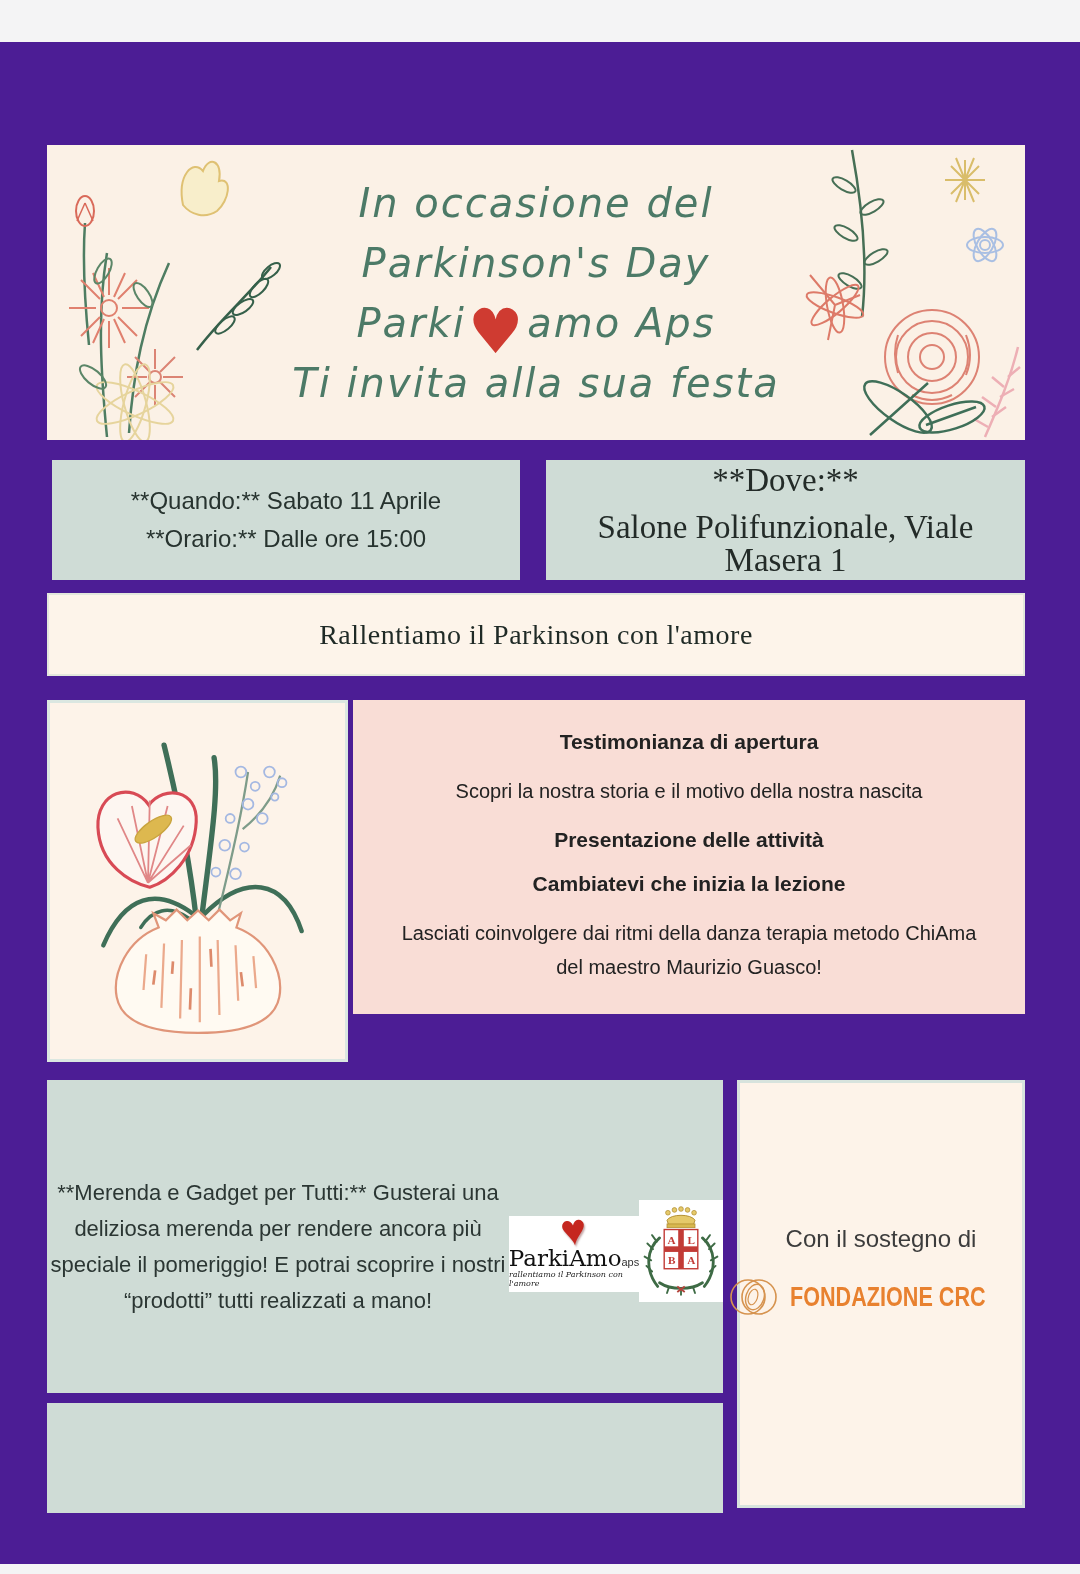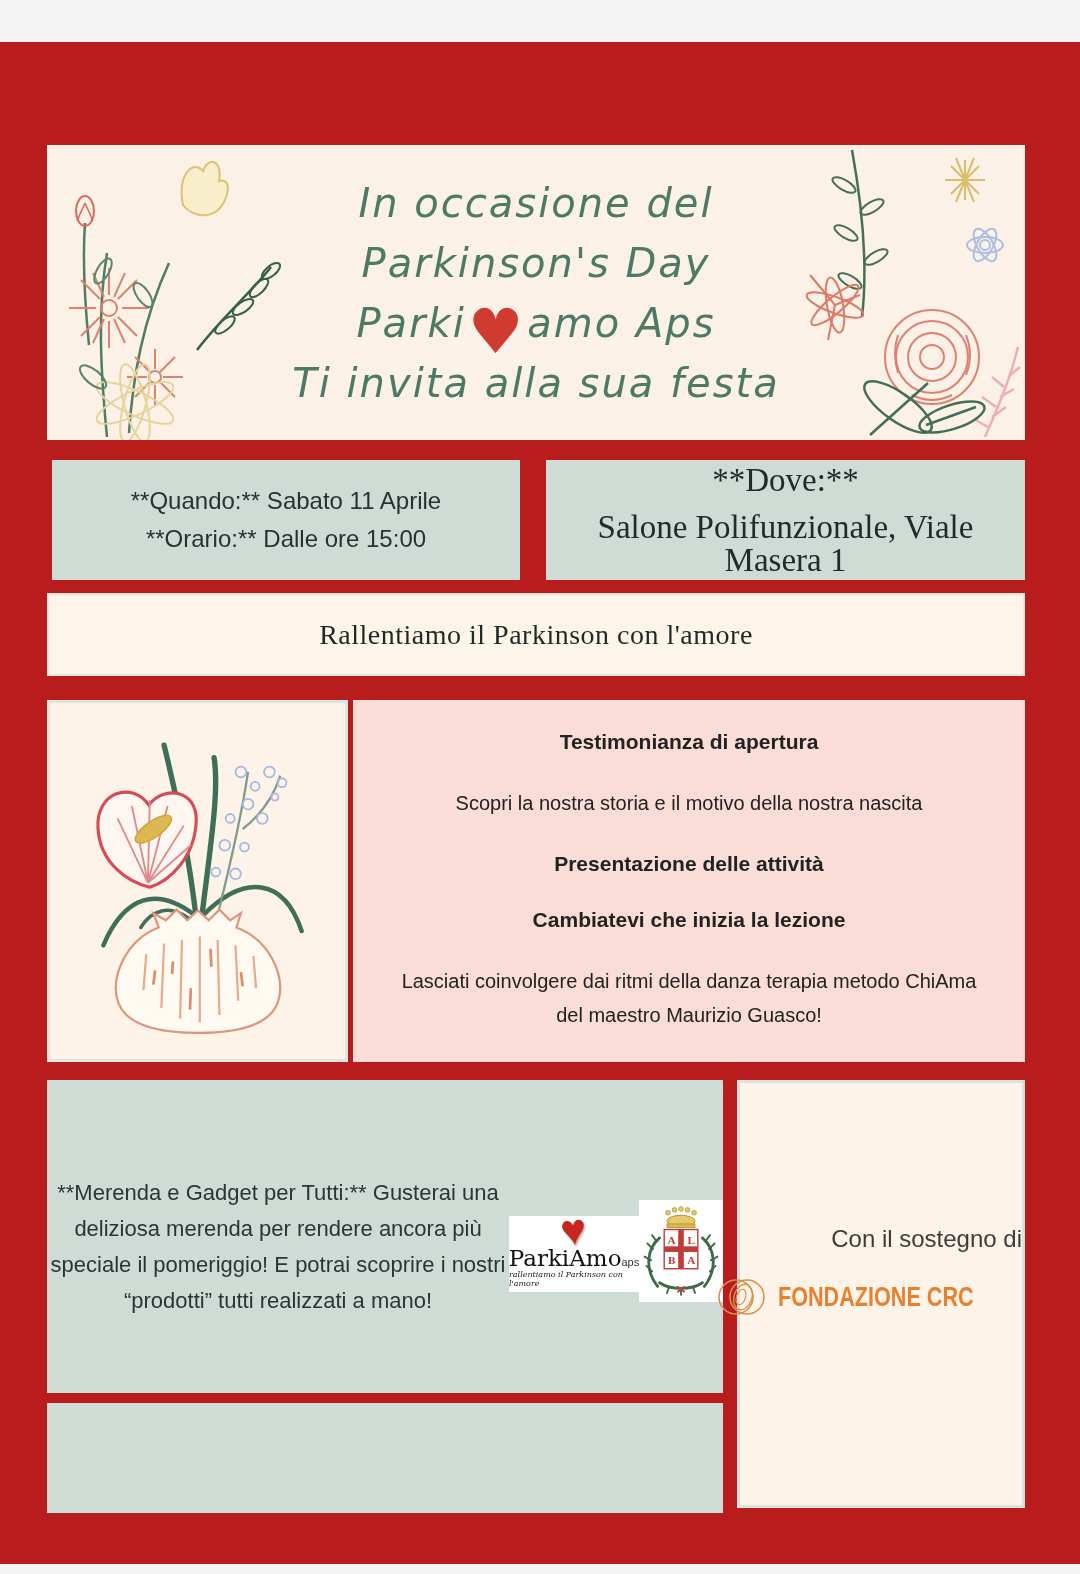--- a/index.html
+++ b/index.html
@@ -1,18 +1,18 @@
 <!DOCTYPE html>
 <html><head>
 <meta charset="utf-8">
 <style>
   * { margin:0; padding:0; box-sizing:border-box; }
   html,body { width:1080px; height:1574px; background:#ffffff; overflow:hidden;
               font-family:"Liberation Sans","DejaVu Sans",sans-serif; }
-  .page { position:relative; width:1080px; height:1574px; background:#b91c1c; }
+  .page { position:relative; width:1080px; height:1574px; background:#4c1d95; }
 
   .strip-top    { position:absolute; left:0; top:0;    width:1080px; height:42px; background:#f4f4f5; }
   .strip-bottom { position:absolute; left:0; top:1564px; width:1080px; height:10px; background:#f4f4f5; }
 
   
   .header { position:absolute; left:47px; top:145px; width:978px; height:295px;
             background:#fbf1e6; overflow:hidden; }
   .header-text { position:absolute; left:0; top:28px; width:100%; text-align:center;
                  font-family:"DejaVu Sans",sans-serif; font-style:italic;
                  color:#4c7a67; font-size:40px; line-height:60px; letter-spacing:2px; }
@@ -37,21 +37,21 @@
   .banner { position:absolute; left:47px; top:593px; width:978px; height:83px;
             background:#fdf4ea; border:2px solid #e3e7dc;
             display:flex; align-items:center; justify-content:center;
             font-family:"Liberation Serif","DejaVu Serif",serif;
             font-size:28px; color:#1f2a26; letter-spacing:0.5px; }
 
   
   .vase-box { position:absolute; left:47px; top:700px; width:301px; height:362px;
               background:#fdf3e9; border:3px solid #dbe7e1;
               display:flex; align-items:center; justify-content:center; }
-  .program-box { position:absolute; left:353px; top:700px; width:672px; height:362px;
+  .program-box { position:absolute; left:353px; top:700px; width:672px; height:314px;
                  background:#f9ddd6; padding:30px 42px;
                  display:flex; flex-direction:column; justify-content:space-between;
                  text-align:center; color:#222; }
   .prog-heading { font-weight:bold; font-size:21px; }
   .prog-body    { font-size:20px; line-height:34px; }
 
   
   .merenda-box { left:47px; top:1080px; width:676px; height:313px;
                  display:flex; align-items:center;
                  padding-top:20px; }
@@ -66,21 +66,21 @@
                     font-size:44px; color:#c5271f; line-height:44px; z-index:2;
                     text-shadow:1px 2px 2px rgba(90,0,0,.35); }
   .parkiamo-tagline { font-family:"DejaVu Serif","Liberation Serif",serif; font-style:italic;
                       font-size:8px; color:#222; z-index:1; }
   .alba-crest { margin-top:8px; width:96px; height:102px; background:#ffffff;
                 display:flex; align-items:center; justify-content:center; }
 
   
   .support-box { position:absolute; left:737px; top:1080px; width:288px; height:428px;
                  background:#fdf3e9; border:3px solid #d7e3dd;
-                 display:flex; flex-direction:column; align-items:flex-end; }
+                 display:flex; flex-direction:column; align-items:center; }
   .support-label { margin-top:142px; font-size:24px; color:#3c3c3c; }
   .crc-logo { margin-top:20px; display:flex; align-items:center; }
   .crc-text { display:inline-block; transform:scaleX(0.8); transform-origin:left center;
               font-weight:bold; font-size:27px; color:#e8812f; letter-spacing:0px;
               white-space:nowrap; }
 
   .empty-teal { left:47px; top:1403px; width:676px; height:110px; }
 
   svg { display:block; }
 </style>

